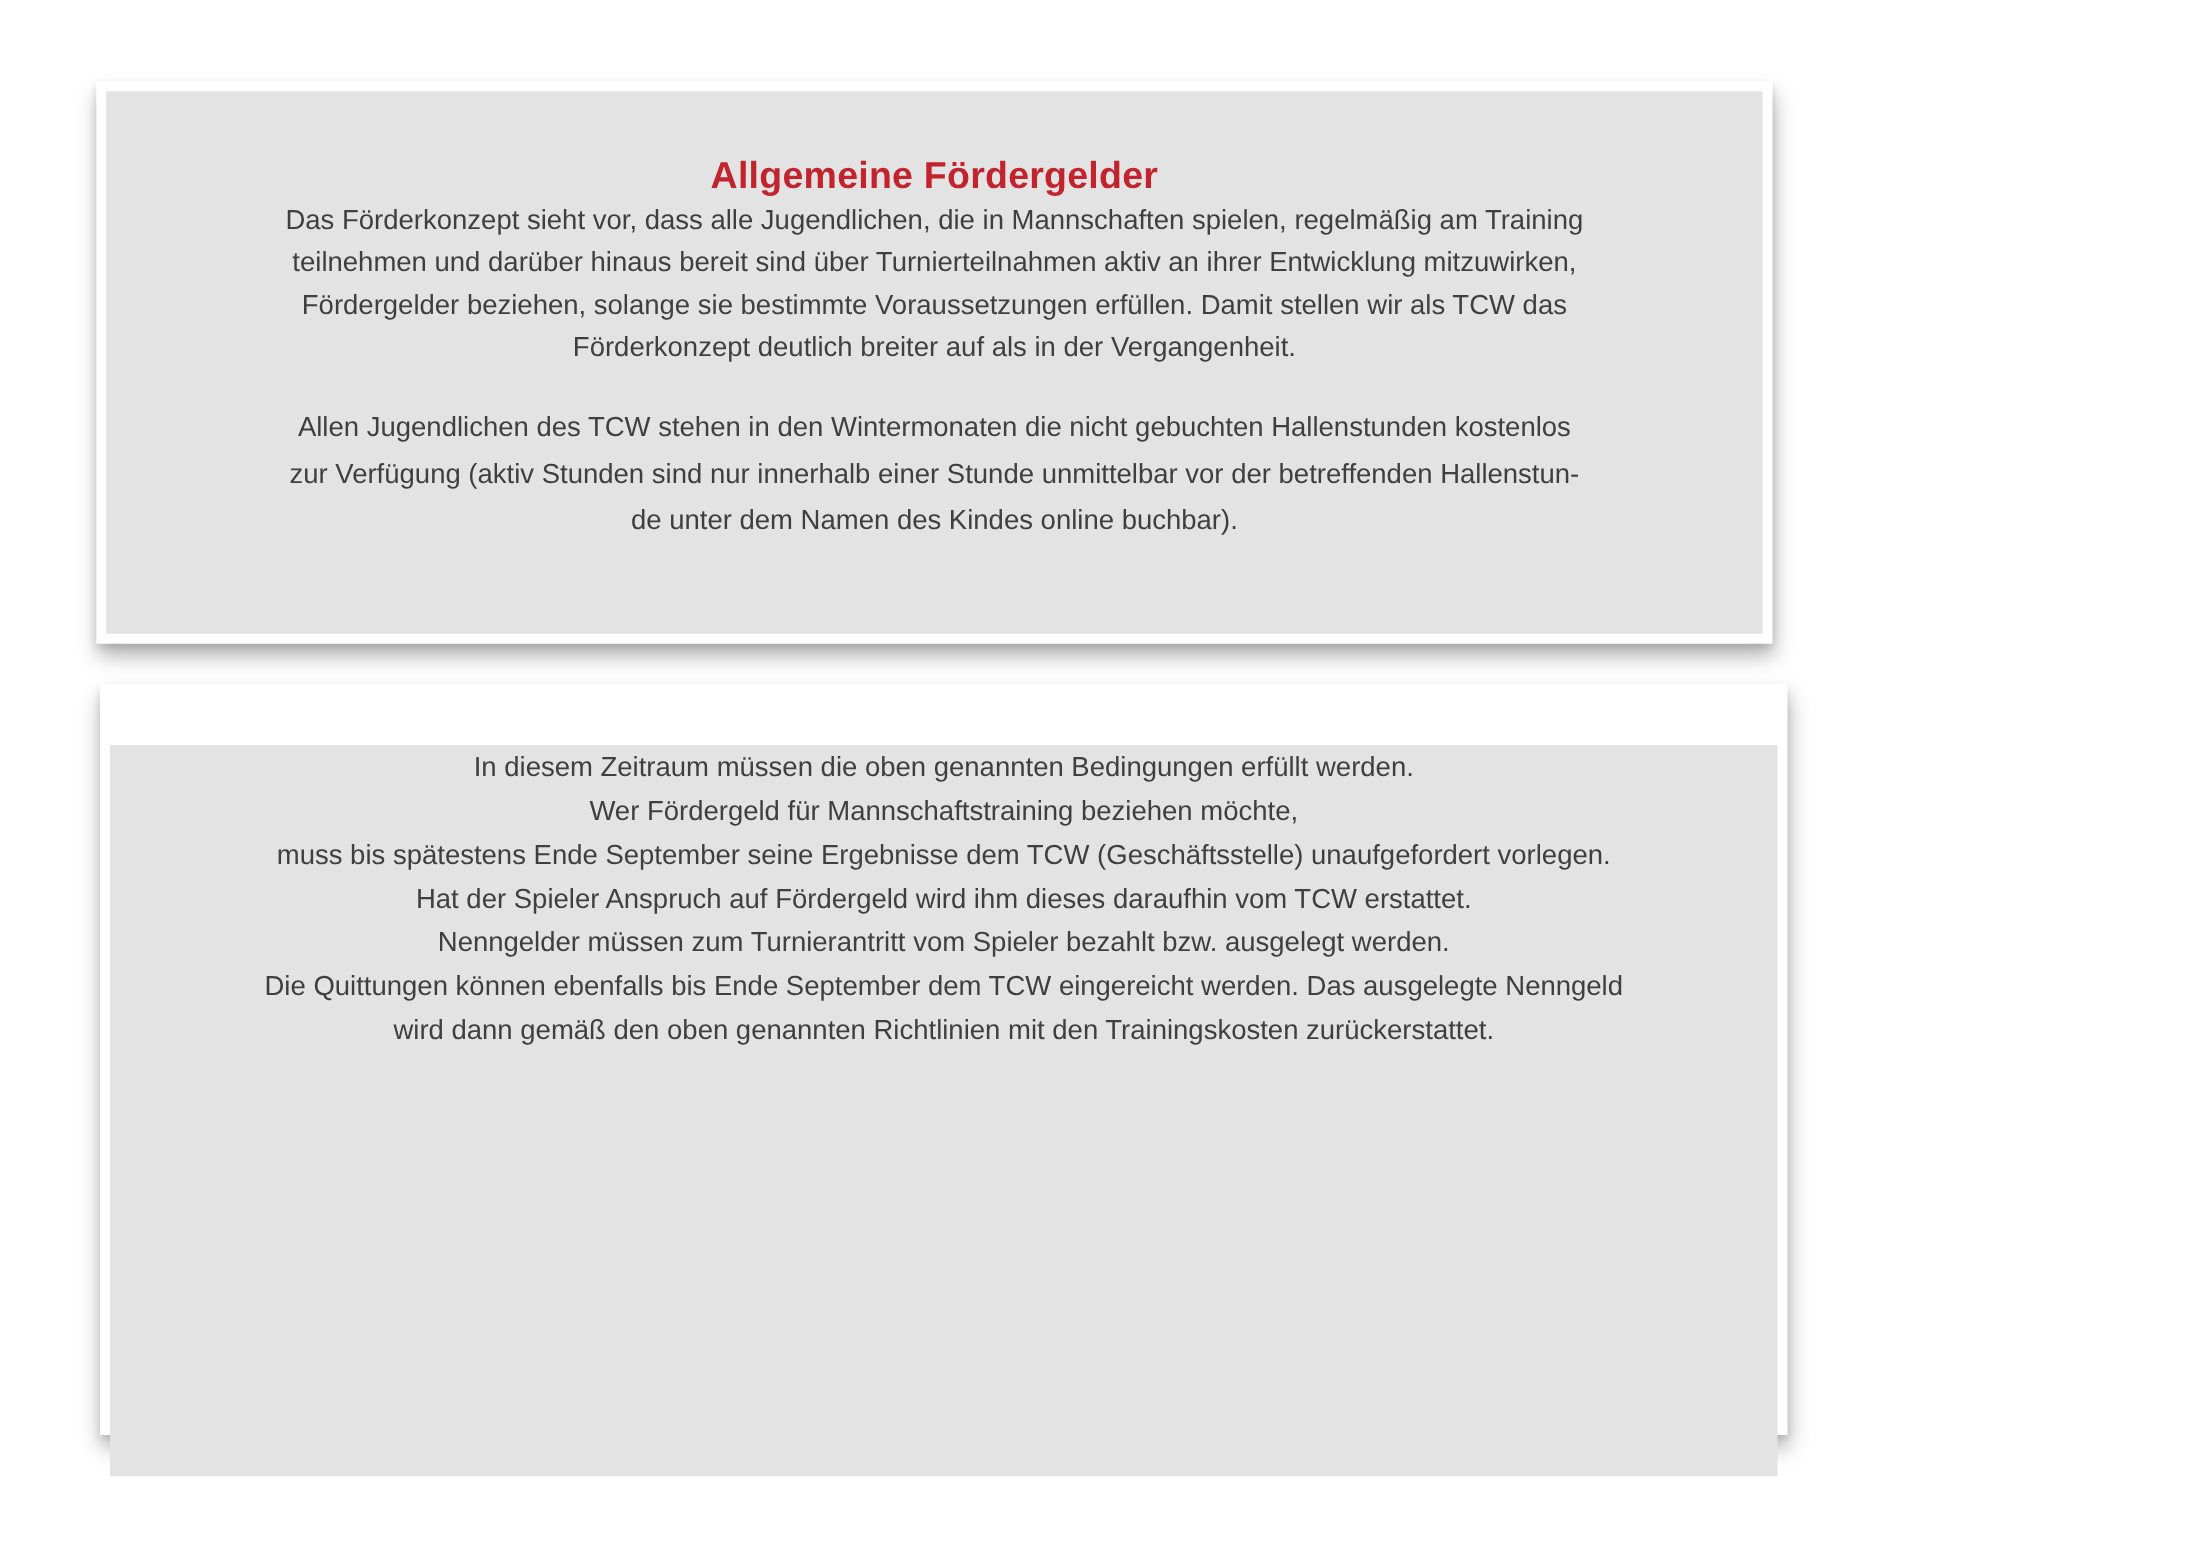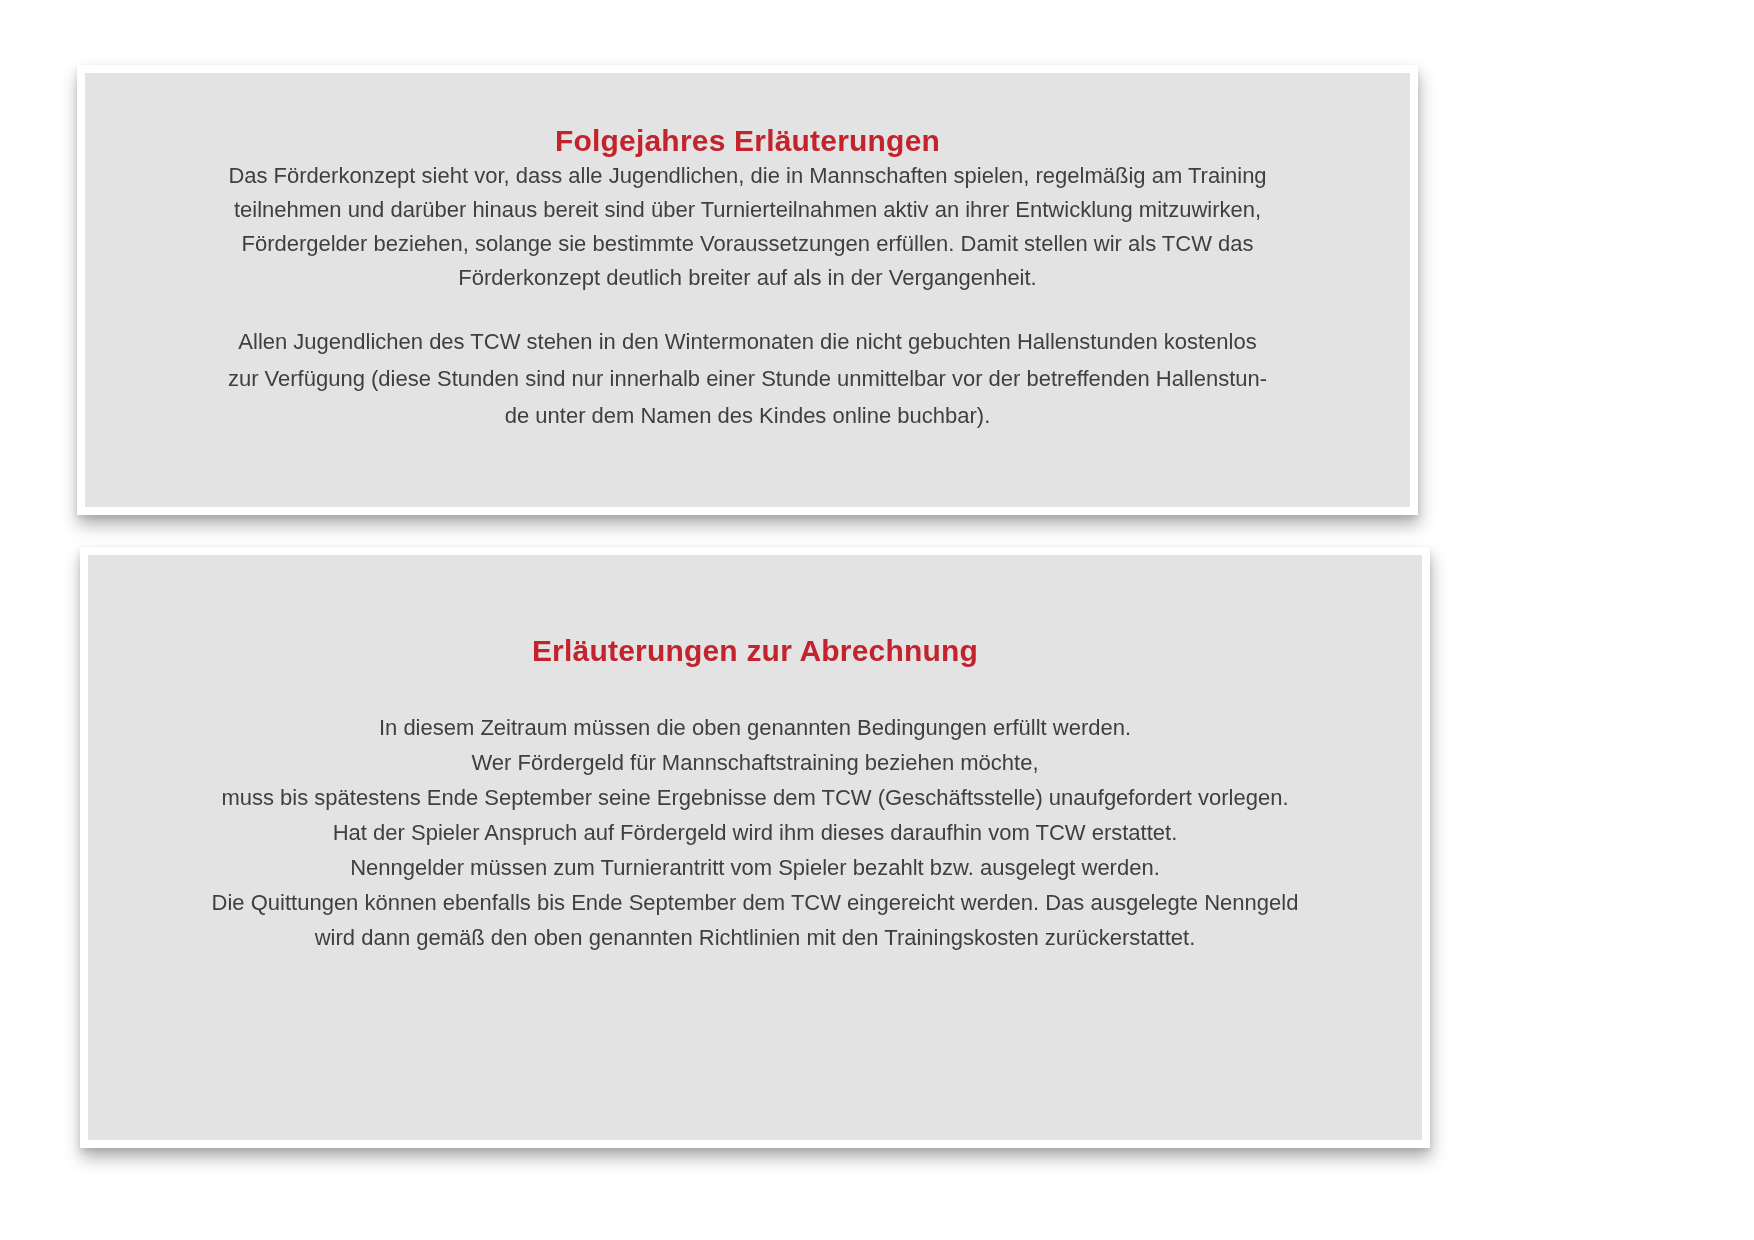--- a/index.html
+++ b/index.html
@@ -52,34 +52,33 @@
   .card-2 .para-rules { margin-top: 41px; line-height: 35px; }
   .card-2 .para-fees  { line-height: 35px; }
 </style>
 </head>
 <body>
 
 <div class="page">
 
   <section class="card card-1">
     <div class="card-inner">
-      <h2 class="section-title">Folgejahres Erläuterungen</h2>
+      <h2 class="section-title">Allgemeine Fördergelder</h2>
       <p class="para para-1">Das Förderkonzept sieht vor, dass alle Jugendlichen, die in Mannschaften spielen, regelmäßig am Training
 teilnehmen und darüber hinaus bereit sind über Turnierteilnahmen aktiv an ihrer Entwicklung mitzuwirken,
 Fördergelder beziehen, solange sie bestimmte Voraussetzungen erfüllen. Damit stellen wir als TCW das
 Förderkonzept deutlich breiter auf als in der Vergangenheit.</p>
       <p class="para para-2">Allen Jugendlichen des TCW stehen in den Wintermonaten die nicht gebuchten Hallenstunden kostenlos
-zur Verfügung (diese Stunden sind nur innerhalb einer Stunde unmittelbar vor der betreffenden Hallenstun-
+zur Verfügung (aktiv Stunden sind nur innerhalb einer Stunde unmittelbar vor der betreffenden Hallenstun-
 de unter dem Namen des Kindes online buchbar).</p>
     </div>
   </section>
 
   <section class="card card-2">
     <div class="card-inner">
-      <h2 class="section-title">Erläuterungen zur Abrechnung</h2>
       <p class="para para-rules">In diesem Zeitraum müssen die oben genannten Bedingungen erfüllt werden.
 Wer Fördergeld für Mannschaftstraining beziehen möchte,
 muss bis spätestens Ende September seine Ergebnisse dem TCW (Geschäftsstelle) unaufgefordert vorlegen.
 Hat der Spieler Anspruch auf Fördergeld wird ihm dieses daraufhin vom TCW erstattet.</p>
       <p class="para para-fees">Nenngelder müssen zum Turnierantritt vom Spieler bezahlt bzw. ausgelegt werden.
 Die Quittungen können ebenfalls bis Ende September dem TCW eingereicht werden. Das ausgelegte Nenngeld
 wird dann gemäß den oben genannten Richtlinien mit den Trainingskosten zurückerstattet.</p>
     </div>
   </section>
 

